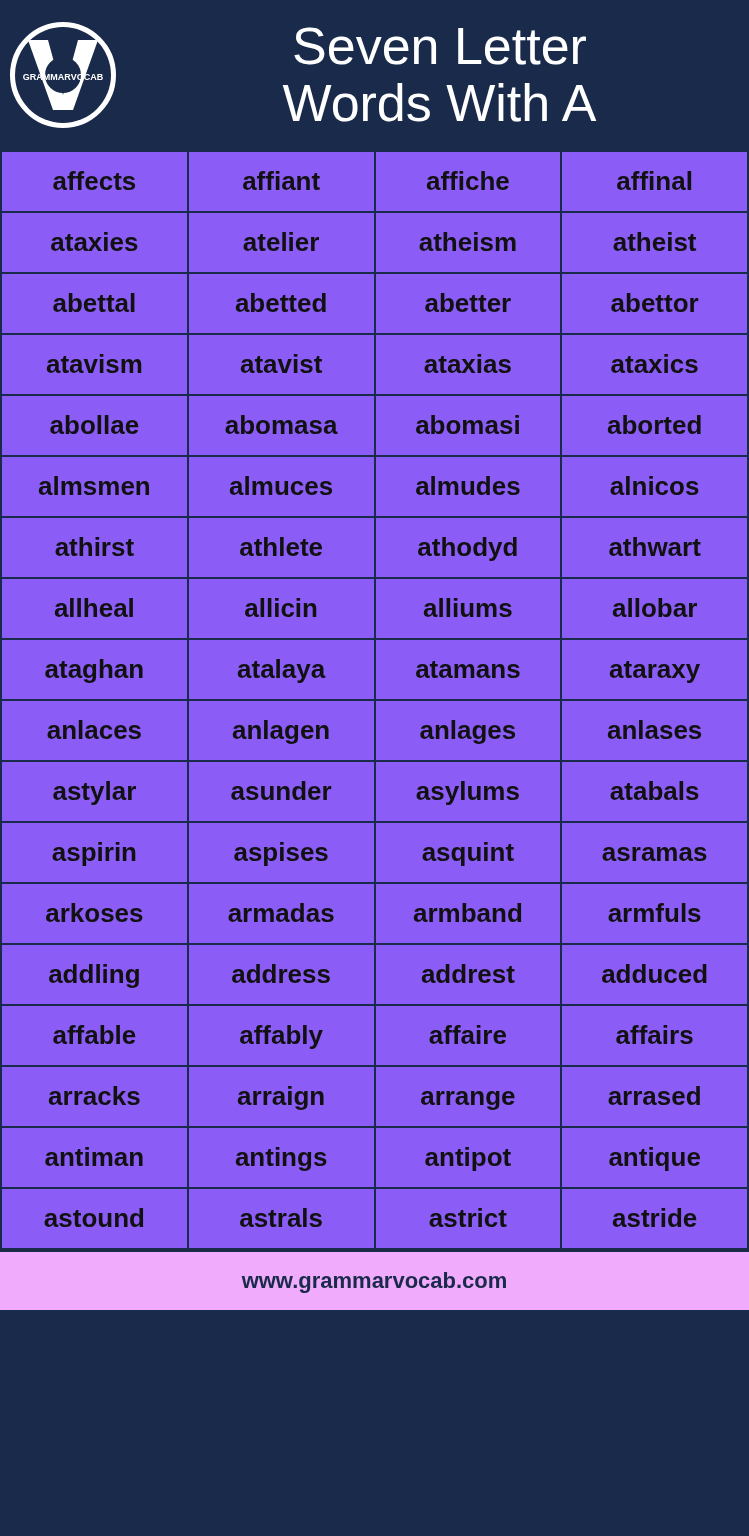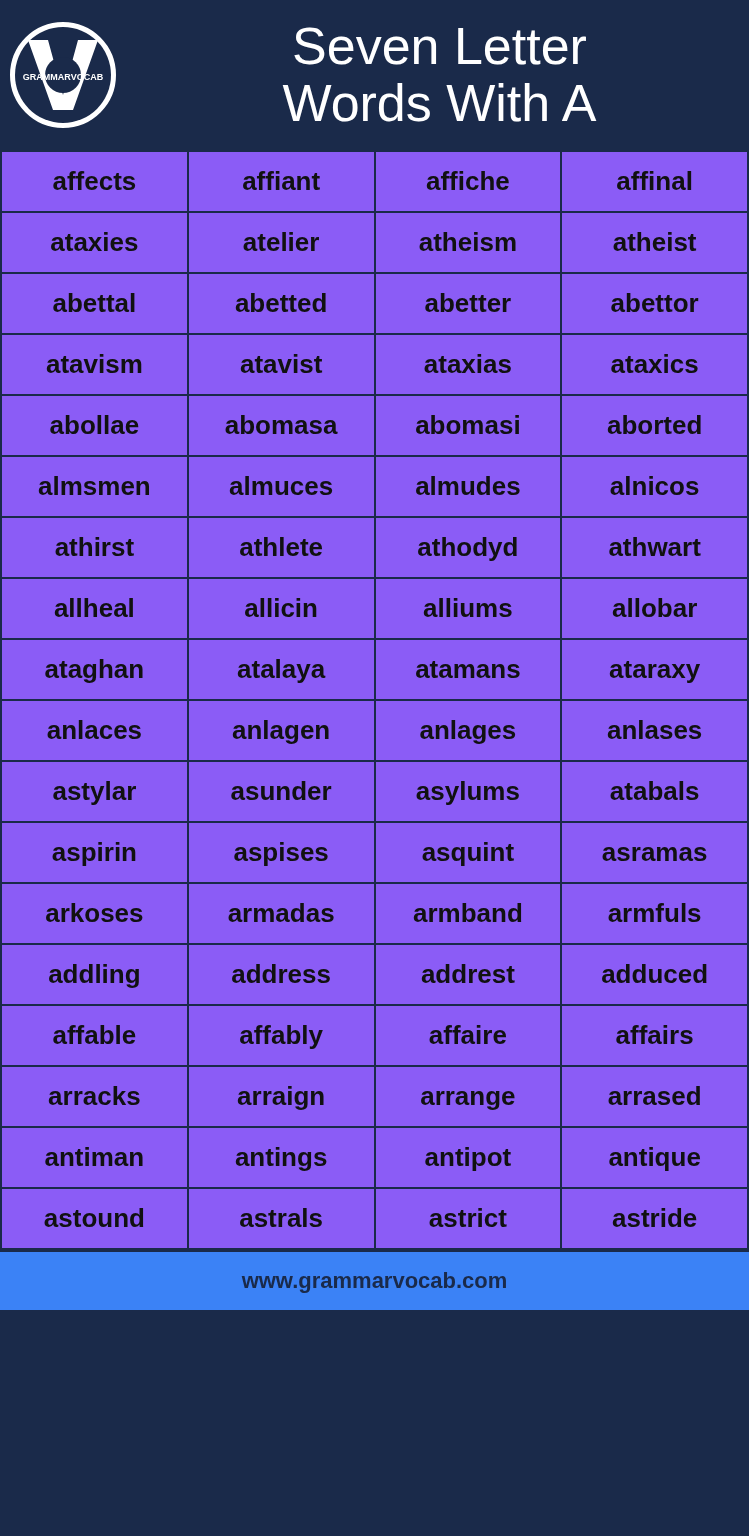--- a/index.html
+++ b/index.html
@@ -41,21 +41,21 @@
     td {
       border: 2px solid #1a2a4a;
       text-align: center;
       padding: 14px 4px;
       font-size: 26px;
       font-weight: 700;
       color: #111;
       width: 25%;
     }
     .footer {
-      background: #3b82f6;
+      background: #f0abfc;
       border-top: 2px solid #1a2a4a;
       text-align: center;
       padding: 16px;
       font-size: 22px;
       font-weight: 900;
       color: #1a2a4a;
     }
   </style>
 </head>
 <body>

